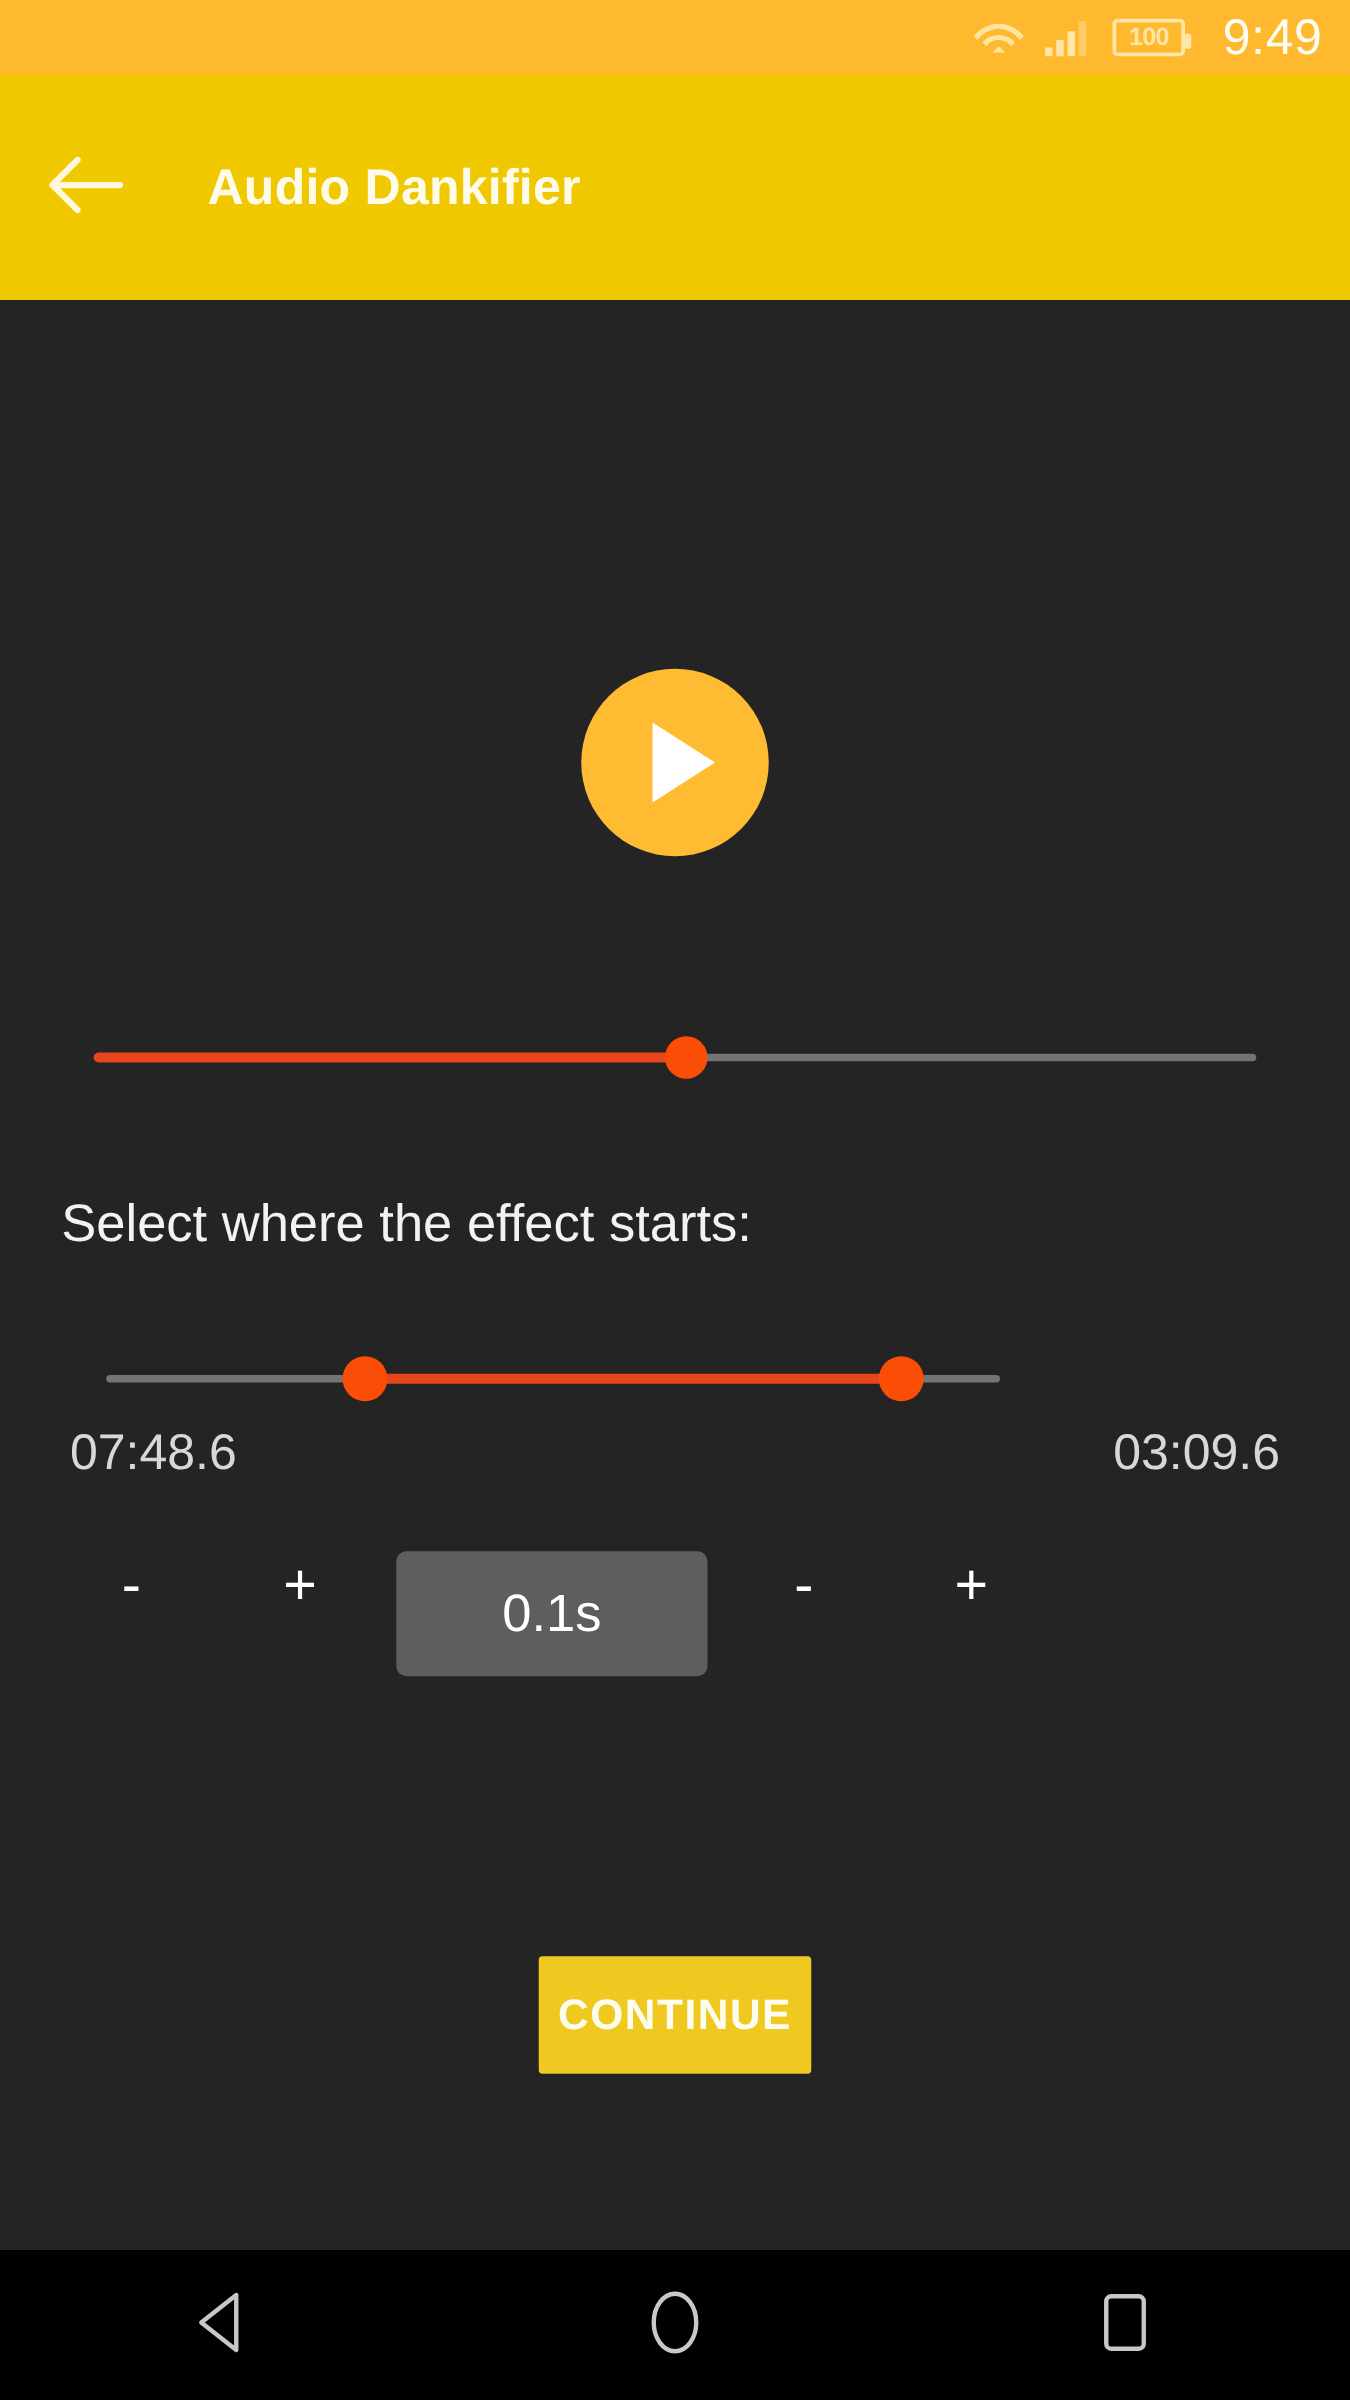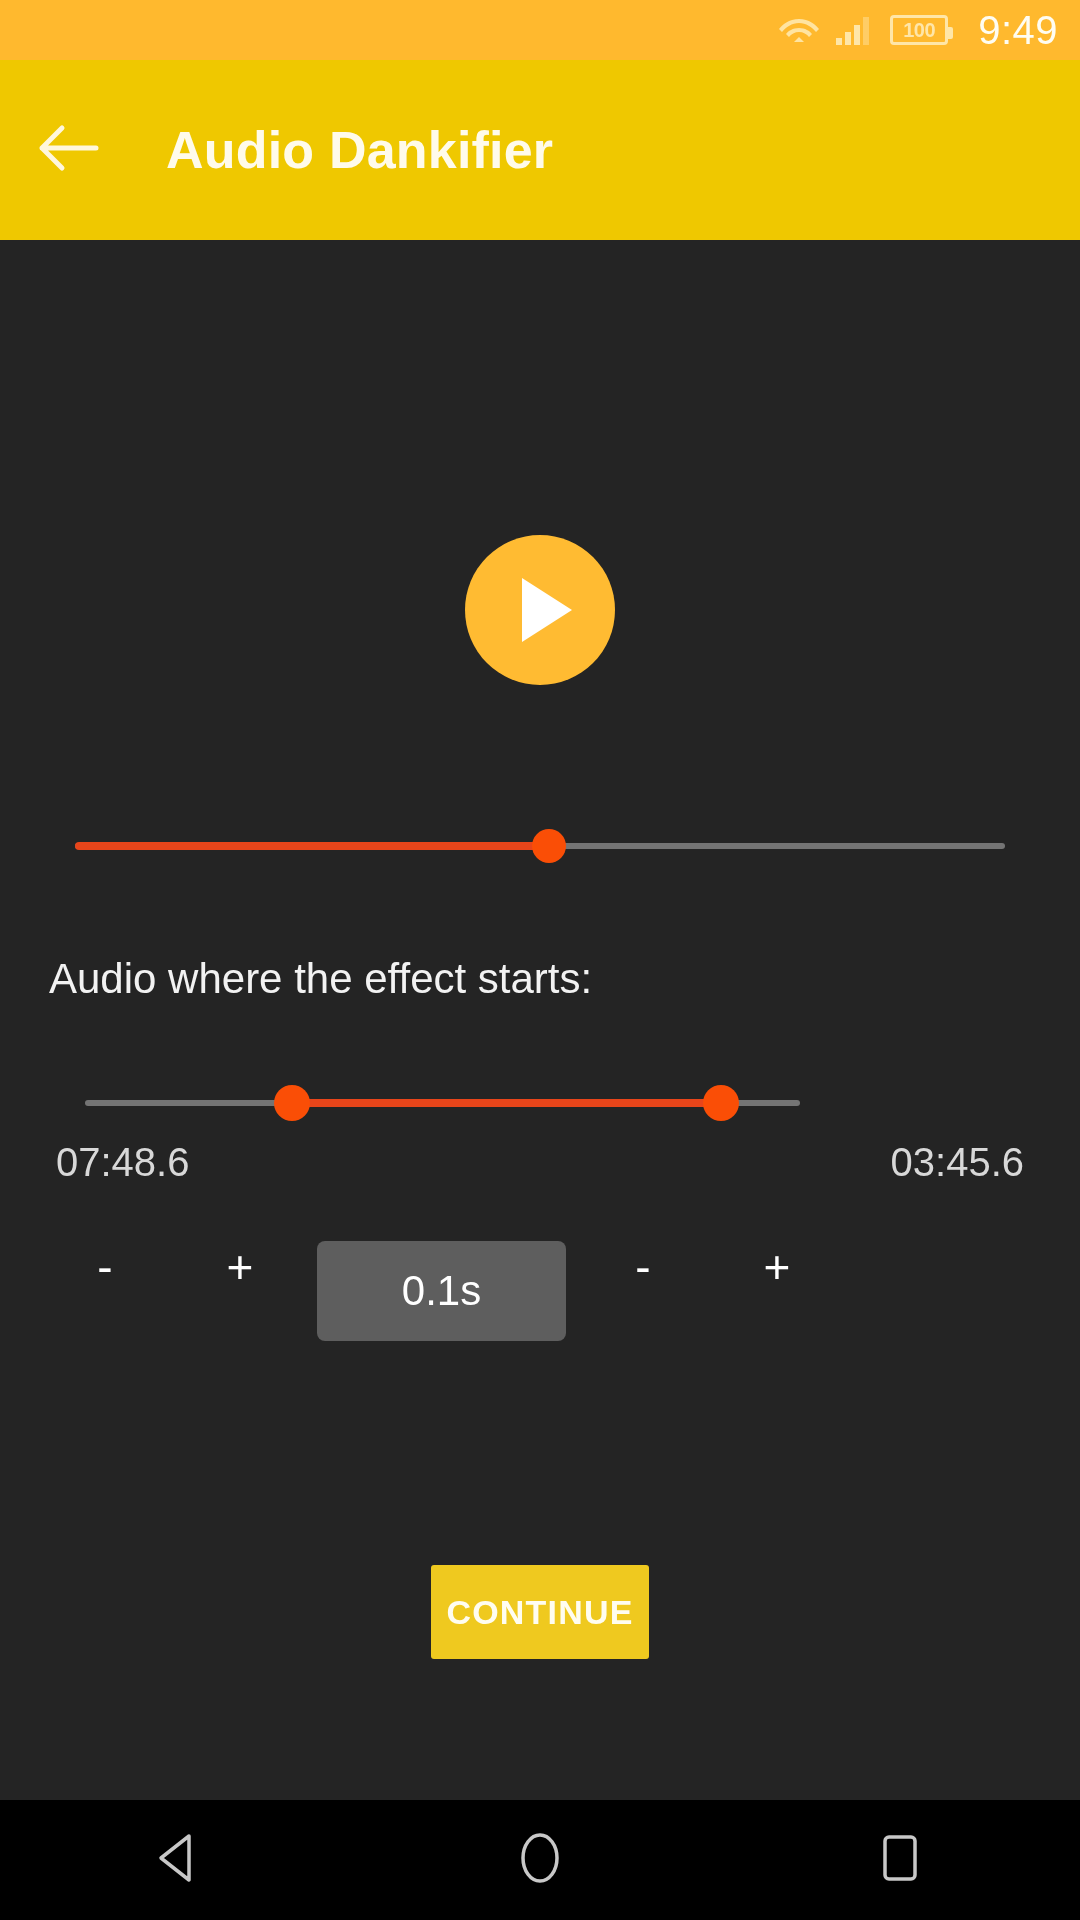--- a/index.html
+++ b/index.html
@@ -39,21 +39,21 @@
     position:absolute; top:60px; left:0; width:1080px; height:180px;
     background:#EFC800;
     display:flex; align-items:center;
   }
   .back-btn{
     width:110px; height:110px; margin-left:14px;
     display:flex; align-items:center; justify-content:center;
     cursor:pointer;
   }
   .appbar-title{
-    color:#FFFBEA; font-size:52px; font-weight:700;
+    color:#FFFBEA; font-size:40px; font-weight:700;
     margin-left:42px; letter-spacing:0.2px;
   }
 
   
   .main{
     position:absolute; top:240px; left:0; width:1080px; height:1560px;
     background:#242424;
   }
 
   
@@ -212,32 +212,32 @@
         <span class="play-tri"></span>
       </div>
     </div>
 
     <div class="prog-slider">
       <div class="prog-track"></div>
       <div class="prog-fill" id="progFill" style="width: 474.3px;"></div>
       <div class="prog-thumb" id="progThumb" style="left: 474.3px;"></div>
     </div>
 
-    <div class="section-label">Audio where the effect starts:</div>
+    <div class="section-label">Select where the effect starts:</div>
 
     <div class="range-slider">
       <div class="range-track"></div>
       <div class="range-fill" id="rangeFill" style="left: 207.35px; width: 429px;"></div>
       <div class="range-thumb" id="rangeThumbStart" style="left: 207.35px;"></div>
       <div class="range-thumb" id="rangeThumbEnd" style="left: 636.35px;"></div>
     </div>
 
     <div class="time-row">
       <span class="time-val">07:48.6</span>
-      <span class="time-val">03:45.6</span>
+      <span class="time-val">03:09.6</span>
     </div>
 
     <div class="stepper-row">
       <div class="step-btn sb-minus-l">-</div>
       <div class="step-btn sb-plus-l">+</div>
       <div class="step-value">0.1s</div>
       <div class="step-btn sb-minus-r">-</div>
       <div class="step-btn sb-plus-r">+</div>
     </div>
 

